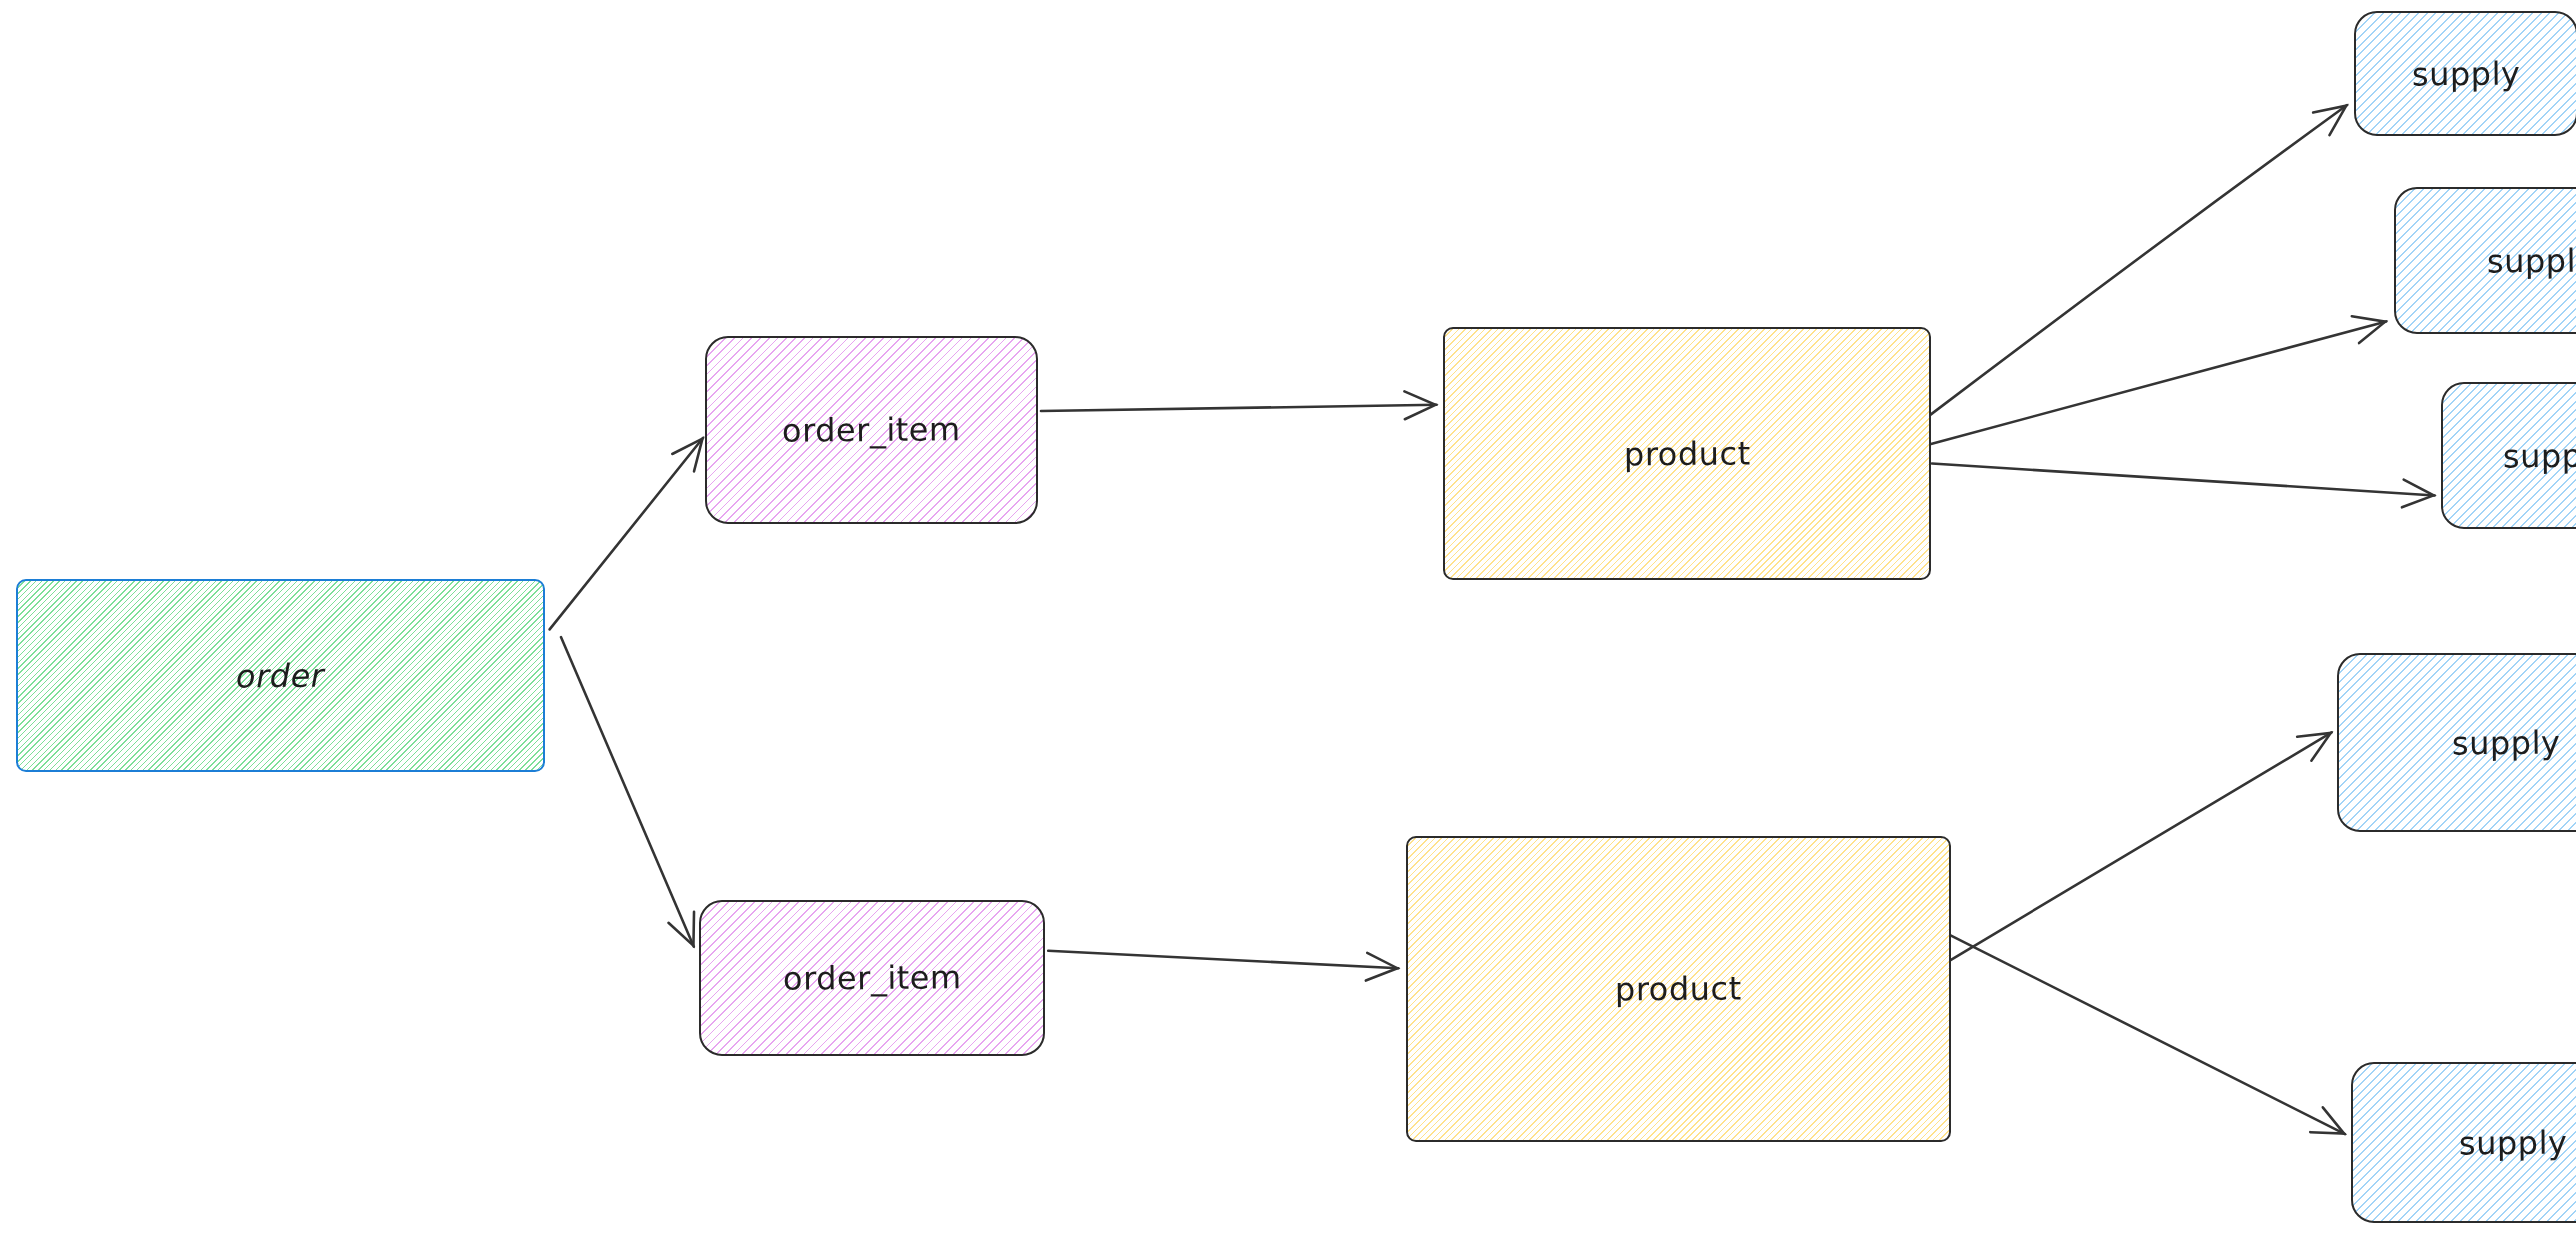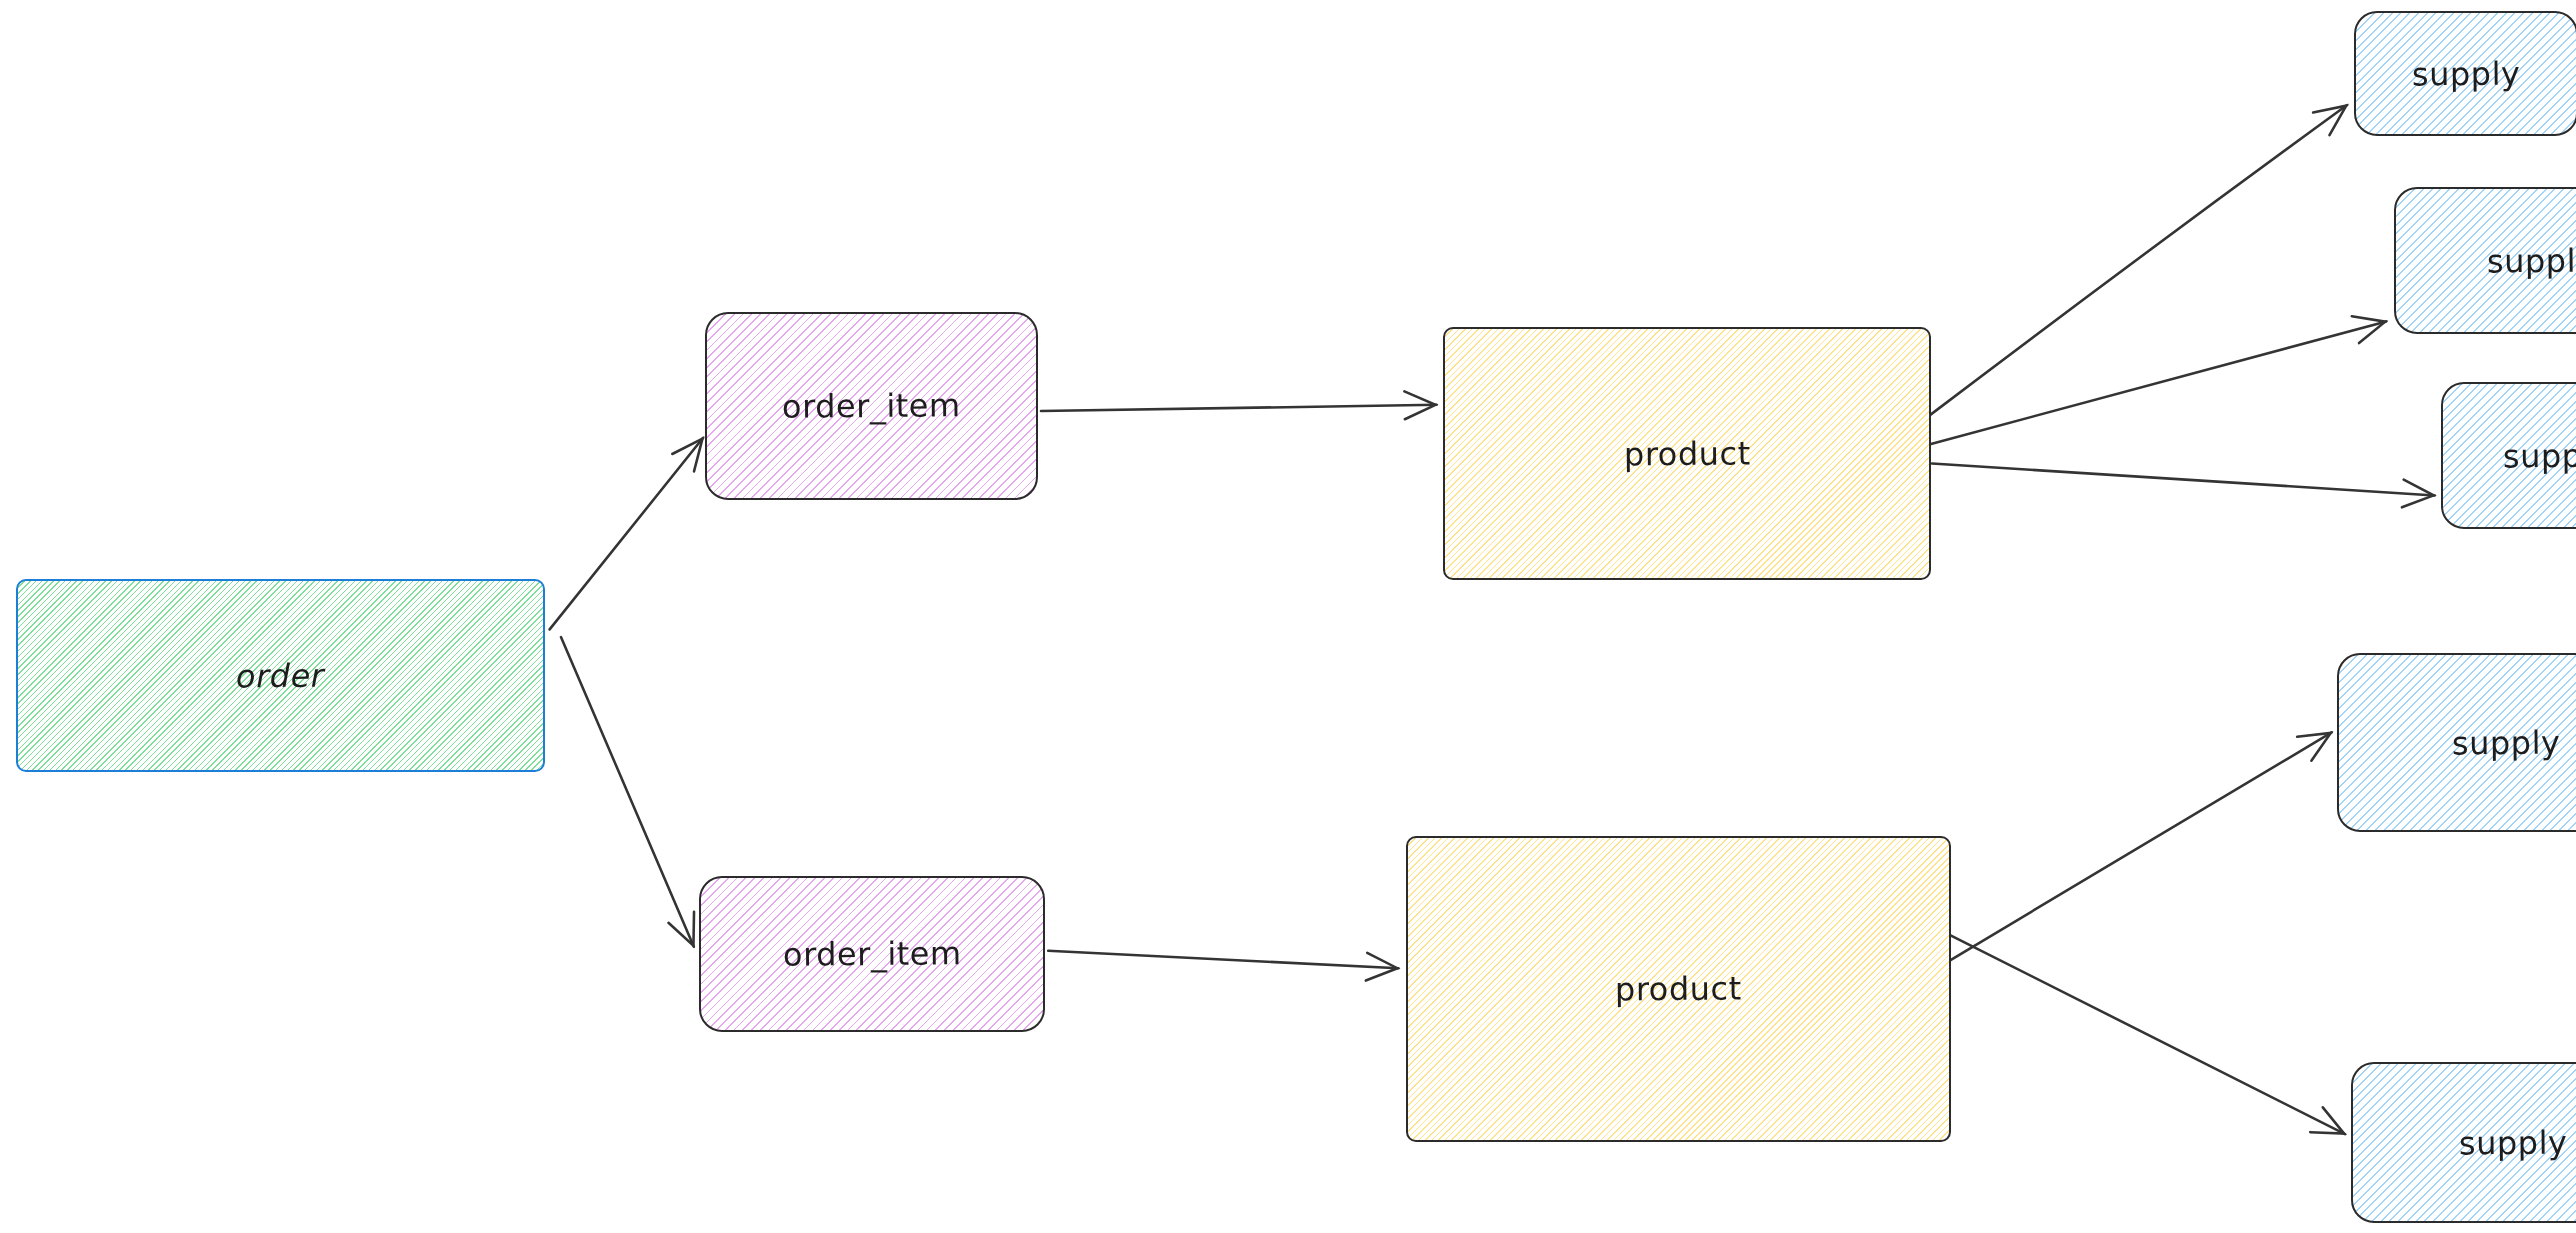--- a/index.html
+++ b/index.html
@@ -33,20 +33,21 @@
   
   .fill-green {
     border: 2.6px solid #1c7ed6;
     background-image: repeating-linear-gradient(135deg,
       #7ddf98 0px, #7ddf98 1px, transparent 1px, transparent 4.1px);
   }
   .fill-violet {
     border: 2.6px solid #2b2b2b;
     background-image: repeating-linear-gradient(135deg,
       #e7a6f0 0px, #e7a6f0 1.2px, transparent 1.2px, transparent 6.2px);
+    margin-top: 24px;
   }
   .fill-yellow {
     border: 2.6px solid #2b2b2b;
     background-image: repeating-linear-gradient(135deg,
       #ffe28c 0px, #ffe28c 1.1px, transparent 1.1px, transparent 4.6px);
   }
   .fill-blue {
     border: 2.6px solid #2b2b2b;
     background-image: repeating-linear-gradient(135deg,
       #a2d4f7 0px, #a2d4f7 1.4px, transparent 1.4px, transparent 6.2px);

